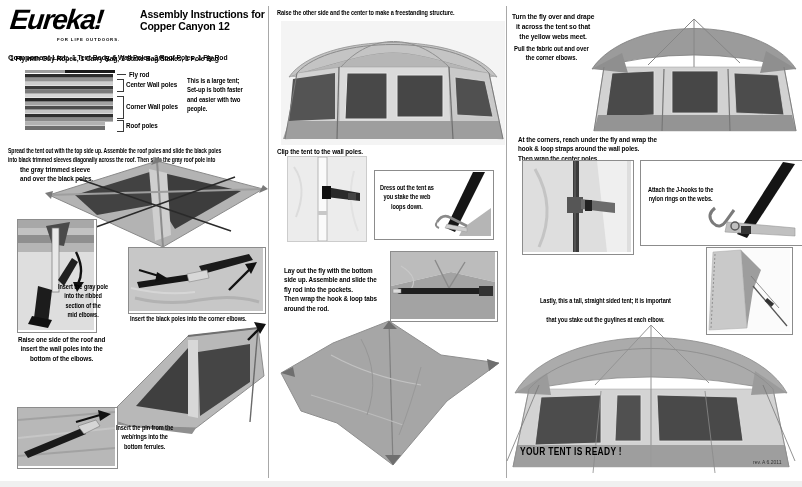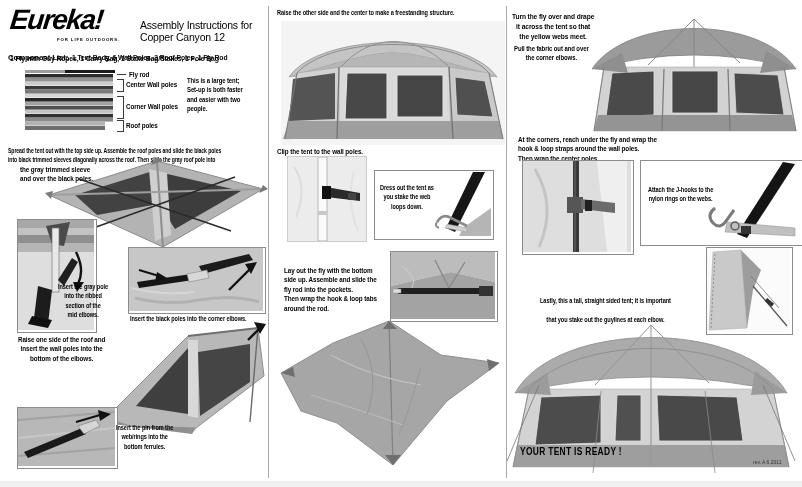--- a/index.html
+++ b/index.html
@@ -8,21 +8,21 @@
   .txt{position:absolute;font-weight:bold;font-size:7px;line-height:1.34;letter-spacing:-0.1px;
        white-space:pre-line;width:max-content;transform:scaleX(var(--sx,1));transform-origin:0 0;}
   .c{text-align:center;}
   .divider{position:absolute;top:6px;width:1px;height:472px;background:#a8a8a8;}
   .box{position:absolute;border:1px solid #8c8c8c;background:#fff;}
   .brk{position:absolute;width:6px;border:1px solid #3a3a3a;border-left:none;}
   .conn{position:absolute;height:1px;background:#3a3a3a;}
   .logo{position:absolute;left:12px;top:4px;font-size:28px;font-weight:bold;font-style:italic;
         letter-spacing:-1.5px;transform:skewX(-6deg);transform-origin:0 0;}
   .tagline{position:absolute;left:57px;top:37px;font-size:4.3px;font-weight:bold;letter-spacing:0.9px;}
-  .title{position:absolute;left:140px;top:19px;font-size:10.5px;font-weight:normal;line-height:1.15;
+  .title{position:absolute;left:140px;top:8px;font-size:10.5px;font-weight:bold;line-height:1.15;
          white-space:pre-line;letter-spacing:-0.2px;}
   .cl{font-size:8px;margin-right:4px;}
   .ready{font-size:10.5px;letter-spacing:0.4px;}
   .rev{position:absolute;font-size:5px;font-weight:normal;color:#333;}
   .art{position:absolute;}
   .imp{margin-left:2px;}
   .botstrip{position:absolute;left:0;top:481px;width:802px;height:6px;background:#f0f0f0;}
 </style>
 </head>
 <body>

